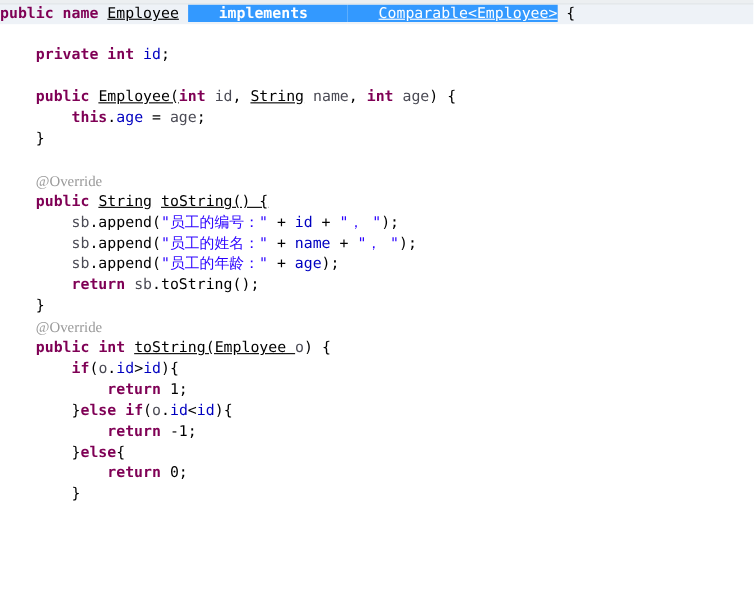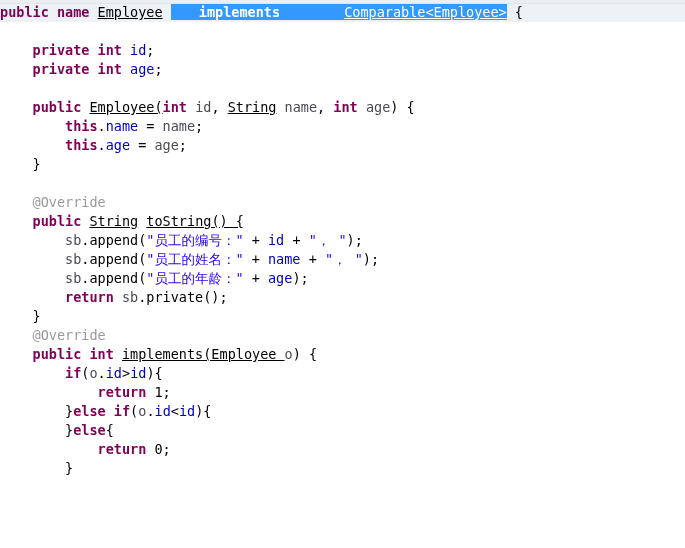--- a/index.html
+++ b/index.html
@@ -56,21 +56,21 @@
   }
 
   .line .ind {
     display: inline-block;
   }
 
   
   .kw   { color: #7f0055; font-weight: bold; }   
   .fld  { color: #0000c0; }                      
   .str  { color: #2a00ff; }                      
-  .ann  { color: #9a9a9a; }                      
+  .ann  { color: #9a9a9a; font-family: Liberation Serif, serif; }                      
   .typ  { color: #000000; text-decoration: underline; }                      
   .loc  { color: #4b4b55; }                      
   .pln  { color: #000000; }                      
   .num  { color: #000000; }                      
 
   
   .sel {
     background: #3399ff;
     color: #ffffff;
     padding-left: 28px;
@@ -80,37 +80,36 @@
 <body>
 
 <div id="editor">
 
   <div class="top-strip"></div>
 
   <div class="code-area" id="code-area">
       <div class="line current"><span class="ind"></span><span class="kw">public</span><span class="pln"> </span><span class="kw">name</span><span class="pln"> </span><span class="typ">Employee</span><span class="pln"> </span><span class="kw sel">implements</span><span class="pln sel"> </span><span class="typ sel">Comparable&lt;Employee&gt;</span><span class="pln"> {</span></div>
       <div class="line"><span class="ind"></span>&nbsp;</div>
       <div class="line"><span class="ind">    </span><span class="kw">private</span><span class="pln"> </span><span class="kw">int</span><span class="pln"> </span><span class="fld">id</span><span class="pln">;</span></div>
-      <div class="line"><span class="ind">    </span><span class="kw">private</span><span class="pln"> </span><span class="kw">int</span><span class="pln"> </span><span class="fld">age</span><span class="pln">;</span></div>
       <div class="line"><span class="ind"></span>&nbsp;</div>
       <div class="line"><span class="ind">    </span><span class="kw">public</span><span class="pln"> </span><span class="typ">Employee(</span><span class="kw">int</span><span class="pln"> </span><span class="loc">id</span><span class="pln">, </span><span class="typ">String</span><span class="pln"> </span><span class="loc">name</span><span class="pln">, </span><span class="kw">int</span><span class="pln"> </span><span class="loc">age</span><span class="pln">) {</span></div>
-      <div class="line"><span class="ind">        </span><span class="kw">this</span><span class="pln">.</span><span class="fld">name</span><span class="pln"> = </span><span class="loc">name</span><span class="pln">;</span></div>
       <div class="line"><span class="ind">        </span><span class="kw">this</span><span class="pln">.</span><span class="fld">age</span><span class="pln"> = </span><span class="loc">age</span><span class="pln">;</span></div>
       <div class="line"><span class="ind">    </span><span class="pln">}</span></div>
       <div class="line"><span class="ind"></span>&nbsp;</div>
       <div class="line"><span class="ind">    </span><span class="ann">@Override</span></div>
       <div class="line"><span class="ind">    </span><span class="kw">public</span><span class="pln"> </span><span class="typ">String</span><span class="pln"> </span><span class="typ">toString() {</span></div>
       <div class="line"><span class="ind">        </span><span class="loc">sb</span><span class="pln">.append(</span><span class="str">"员工的编号："</span><span class="pln"> + </span><span class="fld">id</span><span class="pln"> + </span><span class="str">"， "</span><span class="pln">);</span></div>
       <div class="line"><span class="ind">        </span><span class="loc">sb</span><span class="pln">.append(</span><span class="str">"员工的姓名："</span><span class="pln"> + </span><span class="fld">name</span><span class="pln"> + </span><span class="str">"， "</span><span class="pln">);</span></div>
       <div class="line"><span class="ind">        </span><span class="loc">sb</span><span class="pln">.append(</span><span class="str">"员工的年龄："</span><span class="pln"> + </span><span class="fld">age</span><span class="pln">);</span></div>
-      <div class="line"><span class="ind">        </span><span class="kw">return</span><span class="pln"> </span><span class="loc">sb</span><span class="pln">.private();</span></div>
+      <div class="line"><span class="ind">        </span><span class="kw">return</span><span class="pln"> </span><span class="loc">sb</span><span class="pln">.toString();</span></div>
       <div class="line"><span class="ind">    </span><span class="pln">}</span></div>
       <div class="line"><span class="ind">    </span><span class="ann">@Override</span></div>
-      <div class="line"><span class="ind">    </span><span class="kw">public</span><span class="pln"> </span><span class="kw">int</span><span class="pln"> </span><span class="typ">implements(Employee </span><span class="loc">o</span><span class="pln">) {</span></div>
+      <div class="line"><span class="ind">    </span><span class="kw">public</span><span class="pln"> </span><span class="kw">int</span><span class="pln"> </span><span class="typ">toString(Employee </span><span class="loc">o</span><span class="pln">) {</span></div>
       <div class="line"><span class="ind">        </span><span class="kw">if</span><span class="pln">(</span><span class="loc">o</span><span class="pln">.</span><span class="fld">id</span><span class="pln">&gt;</span><span class="fld">id</span><span class="pln">){</span></div>
       <div class="line"><span class="ind">            </span><span class="kw">return</span><span class="pln"> </span><span class="num">1</span><span class="pln">;</span></div>
       <div class="line"><span class="ind">        </span><span class="pln">}</span><span class="kw">else</span><span class="pln"> </span><span class="kw">if</span><span class="pln">(</span><span class="loc">o</span><span class="pln">.</span><span class="fld">id</span><span class="pln">&lt;</span><span class="fld">id</span><span class="pln">){</span></div>
+      <div class="line"><span class="ind">            </span><span class="kw">return</span><span class="pln"> </span><span class="num">-1</span><span class="pln">;</span></div>
       <div class="line"><span class="ind">        </span><span class="pln">}</span><span class="kw">else</span><span class="pln">{</span></div>
       <div class="line"><span class="ind">            </span><span class="kw">return</span><span class="pln"> </span><span class="num">0</span><span class="pln">;</span></div>
       <div class="line"><span class="ind">        </span><span class="pln">}</span></div>
     </div>
 
 </div>
 
 </body></html>

